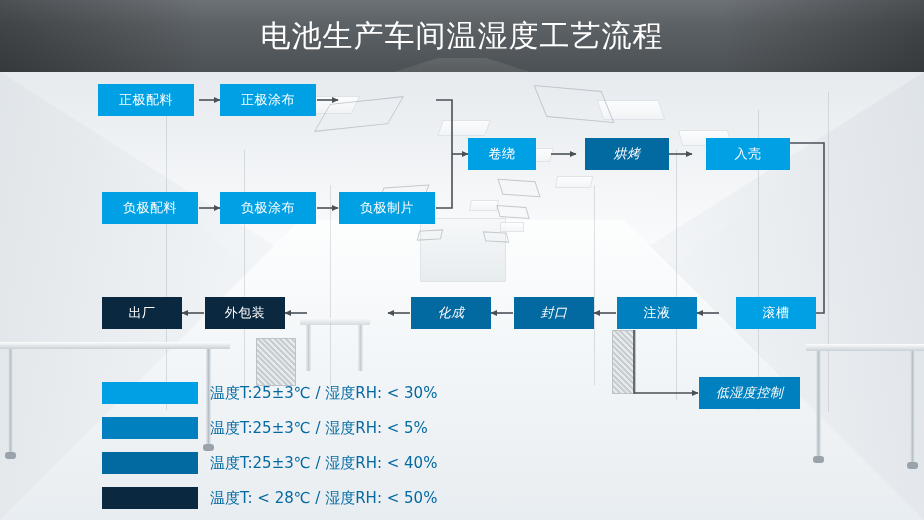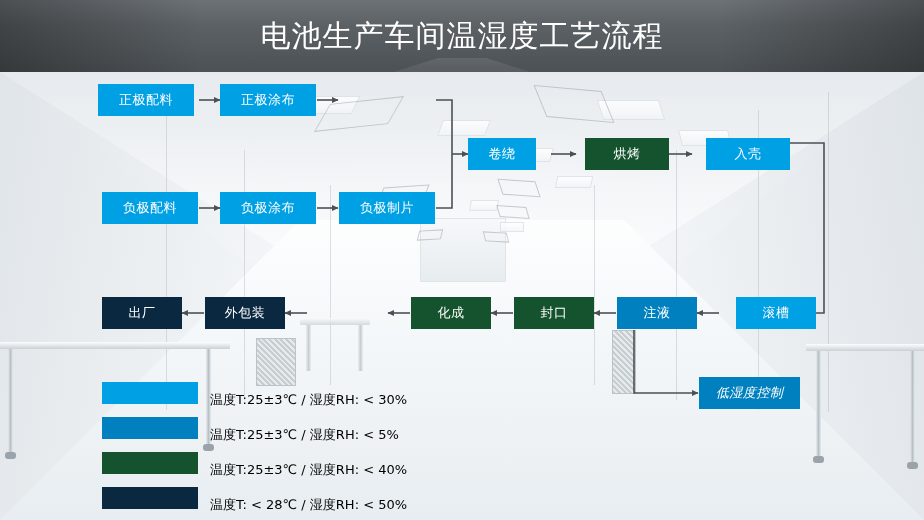--- a/index.html
+++ b/index.html
@@ -95,33 +95,33 @@
   }
 
   
   .node{
     position:absolute;display:flex;align-items:center;justify-content:center;
     color:#ffffff;font-size:13px;font-weight:400;letter-spacing:.5px;
     white-space:nowrap;box-sizing:border-box;
   }
   .c1{background:#00a0e4;}   
   .c2{background:#0080be;}   
-  .c3{background:#14532d;}   
+  .c3{background:#0369a1;font-style:italic;}   
   .c4{background:#0a2840;}   
 
   
   #wires{position:absolute;left:0;top:0;width:924px;height:520px;pointer-events:none;}
 
   
   .legend{position:absolute;left:102px;top:382px;width:420px;}
   .legend-row{position:relative;height:35px;}
   .swatch{position:absolute;left:0;top:0;width:96px;height:22px;}
   .legend-text{
-    position:absolute;left:108px;top:7px;height:22px;line-height:22px;
-    font-size:13px;color:#000000;white-space:nowrap;
+    position:absolute;left:108px;top:0;height:22px;line-height:22px;
+    font-size:15px;color:#0369a1;white-space:nowrap;
   }
 </style>
 </head>
 <body>
 
 <div id="stage">
 
   <div class="bg">
     <div class="bg-base"></div>
     <div class="bg-ceiling"></div>

